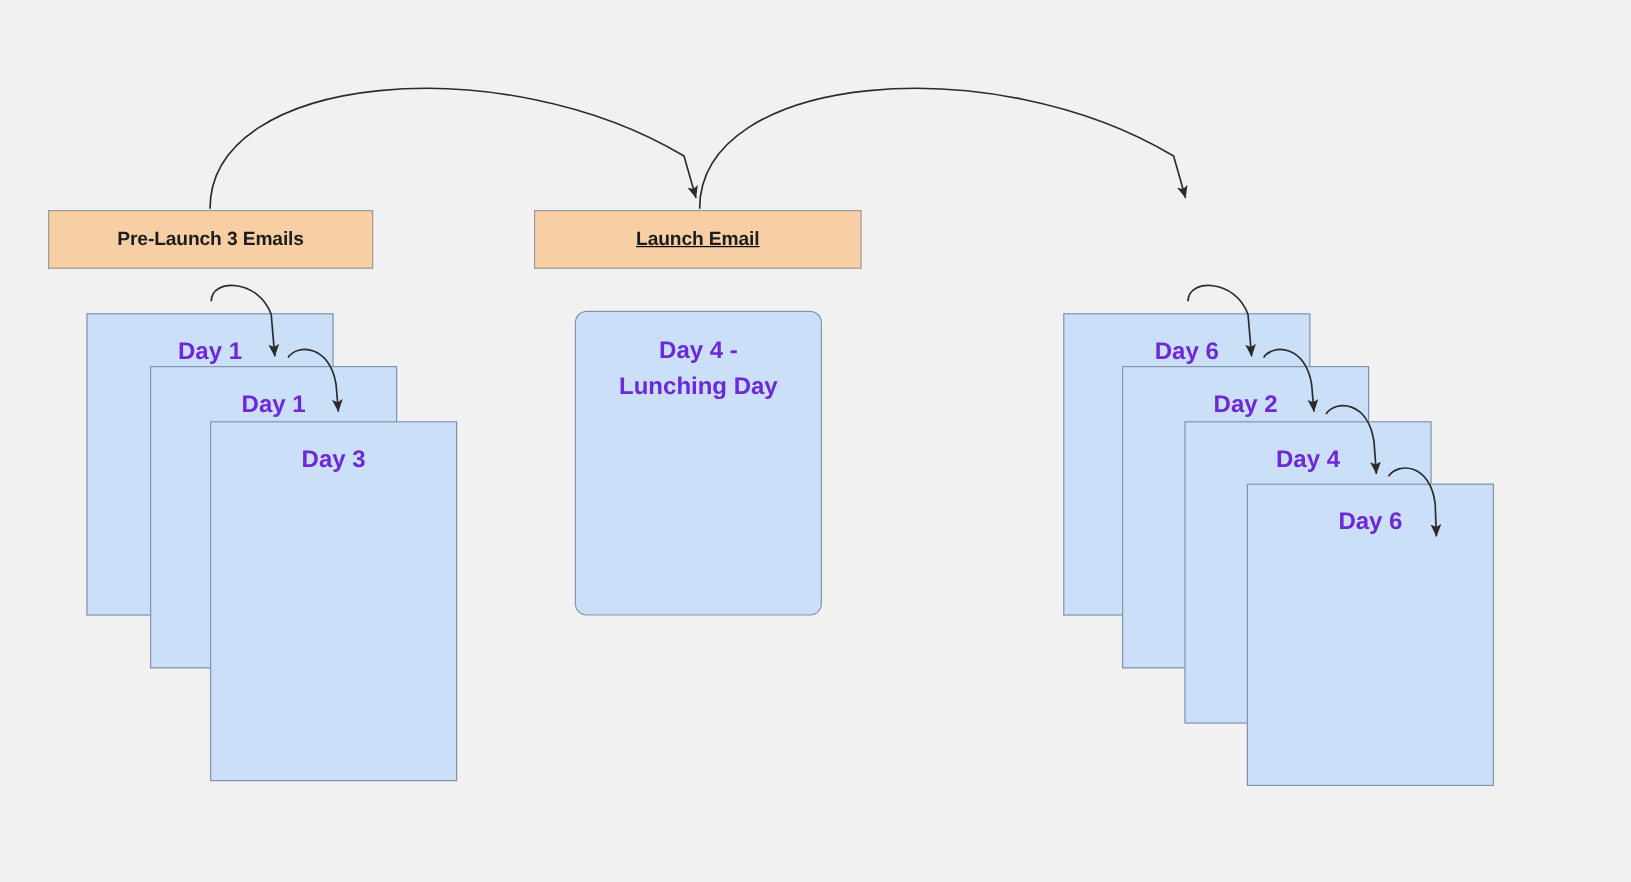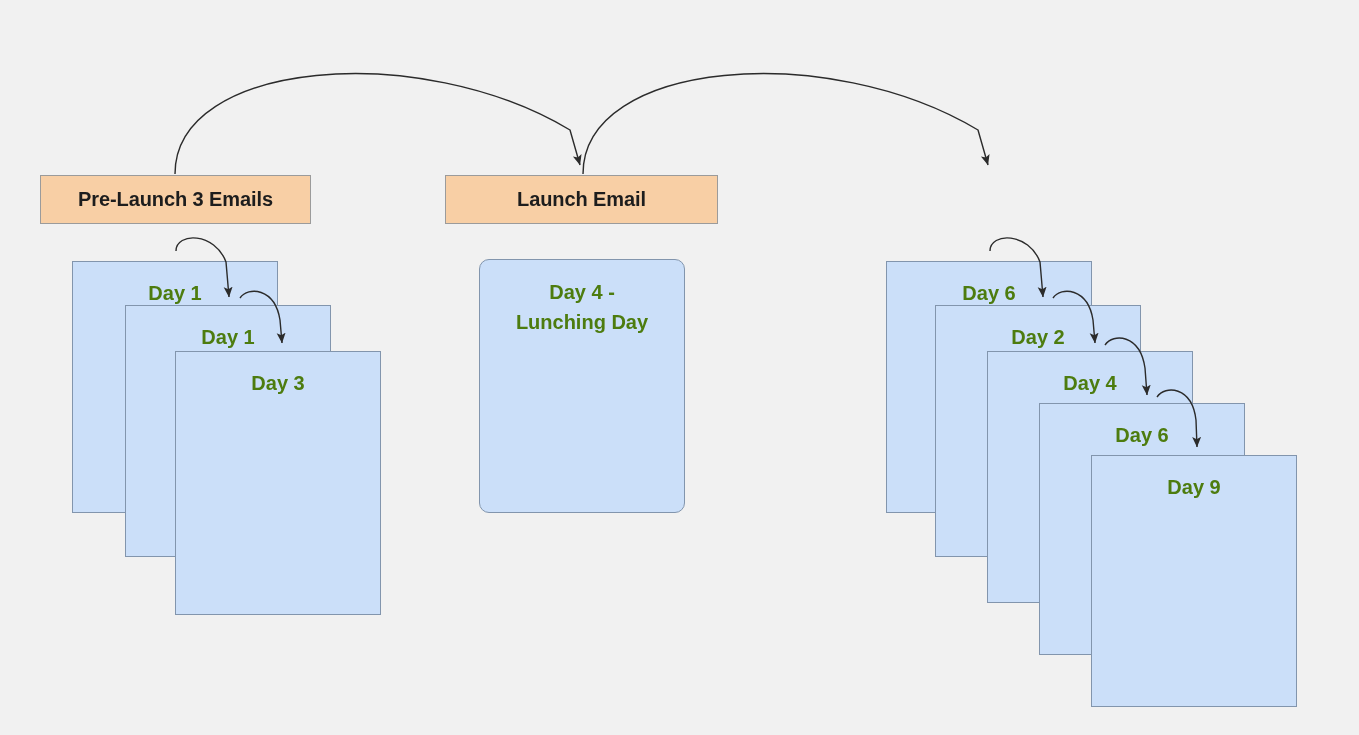--- a/index.html
+++ b/index.html
@@ -32,42 +32,42 @@
     position: absolute;
     background: #f8cfa5;
     border: 1px solid #9b9b9b;
     box-sizing: border-box;
     display: flex;
     align-items: center;
     justify-content: center;
     z-index: 10;
   }
   .phase-box .label {
-    font-size: 20px;
+    font-size: 16px;
     font-weight: bold;
     color: #1d1d1d;
     letter-spacing: -0.1px;
     white-space: nowrap;
   }
 
   .day-card {
     position: absolute;
     background: #cbdff9;
     border: 1px solid #8295ad;
     box-sizing: border-box;
   }
   .day-card .card-label {
     position: absolute;
     left: 0;
     right: 0;
     top: 16px;
     text-align: center;
     font-size: 20px;
     font-weight: bold;
-    color: #4d7c0f;
+    color: #6d28d9;
     line-height: 1.5;
     white-space: pre-line;
   }
   .day-card.center .card-label {
     top: 17px;
   }
 </style>
 </head>
 <body>
 
@@ -80,55 +80,52 @@
       </marker>
     </defs>
     <path d="M175,174 C175,60 420,40 570,130 L580,165" fill="none" stroke="#2b2b2b" stroke-width="1.4" marker-end="url(#ah)"></path>
     <path d="M583,174 C583,60 828,40 978,130 L988,165" fill="none" stroke="#2b2b2b" stroke-width="1.4" marker-end="url(#ah)"></path>
   </svg>
 
   <div class="phase-box" style="left:40px; top:175px; width:271px; height:49px;">
     <span class="label">Pre-Launch 3 Emails</span>
   </div>
 
-  <div class="phase-box" style="left:445px; top:175px; width:273px; height:49px;">
+  <div class="phase-box" style="left:445px; top:175px; width:273px; height:49px;text-decoration:underline;">
     <span class="label">Launch Email</span>
   </div>
 
 
   <div class="day-card" style="left:72px; top:261px; width:206px; height:252px; z-index:21;">
     <div class="card-label">Day 1</div>
   </div>
   <div class="day-card" style="left:125px; top:305px; width:206px; height:252px; z-index:22;">
     <div class="card-label">Day 1</div>
   </div>
-  <div class="day-card" style="left:175px; top:351px; width:206px; height:264px; z-index:23;">
+  <div class="day-card" style="left:175px; top:351px; width:206px; height:300px; z-index:23;">
     <div class="card-label">Day 3</div>
   </div>
 
   <div class="day-card center" style="left:479px; top:259px; width:206px; height:254px; z-index:21;border-radius:10px;">
     <div class="card-label">Day 4 -
 Lunching Day</div>
   </div>
 
   <div class="day-card" style="left:886px; top:261px; width:206px; height:252px; z-index:21;">
     <div class="card-label">Day 6</div>
   </div>
   <div class="day-card" style="left:935px; top:305px; width:206px; height:252px; z-index:22;">
     <div class="card-label">Day 2</div>
   </div>
   <div class="day-card" style="left:987px; top:351px; width:206px; height:252px; z-index:23;">
     <div class="card-label">Day 4</div>
   </div>
   <div class="day-card" style="left:1039px; top:403px; width:206px; height:252px; z-index:24;">
     <div class="card-label">Day 6</div>
   </div>
-  <div class="day-card" style="left:1091px; top:455px; width:206px; height:252px; z-index:25;">
-    <div class="card-label">Day 9</div>
-  </div>
 
   <svg class="arrow-layer cards" viewBox="0 0 1359 735" width="1359" height="735">
     <path d="M176,251 C176,232 215,232 226,262 L229,297" fill="none" stroke="#2b2b2b" stroke-width="1.4" marker-end="url(#ah)"></path>
     <path d="M240,298 C248,286 275,288 280,320 L282,343" fill="none" stroke="#2b2b2b" stroke-width="1.4" marker-end="url(#ah)"></path>
 
     <path d="M990,251 C990,232 1029,232 1040,262 L1043,297" fill="none" stroke="#2b2b2b" stroke-width="1.4" marker-end="url(#ah)"></path>
     <path d="M1053,298 C1061,286 1088,288 1093,320 L1095,343" fill="none" stroke="#2b2b2b" stroke-width="1.4" marker-end="url(#ah)"></path>
     <path d="M1105,345 C1113,333 1140,334 1145,368 L1147,395" fill="none" stroke="#2b2b2b" stroke-width="1.4" marker-end="url(#ah)"></path>
     <path d="M1157,397 C1165,385 1192,386 1196,420 L1197,447" fill="none" stroke="#2b2b2b" stroke-width="1.4" marker-end="url(#ah)"></path>
   </svg>

